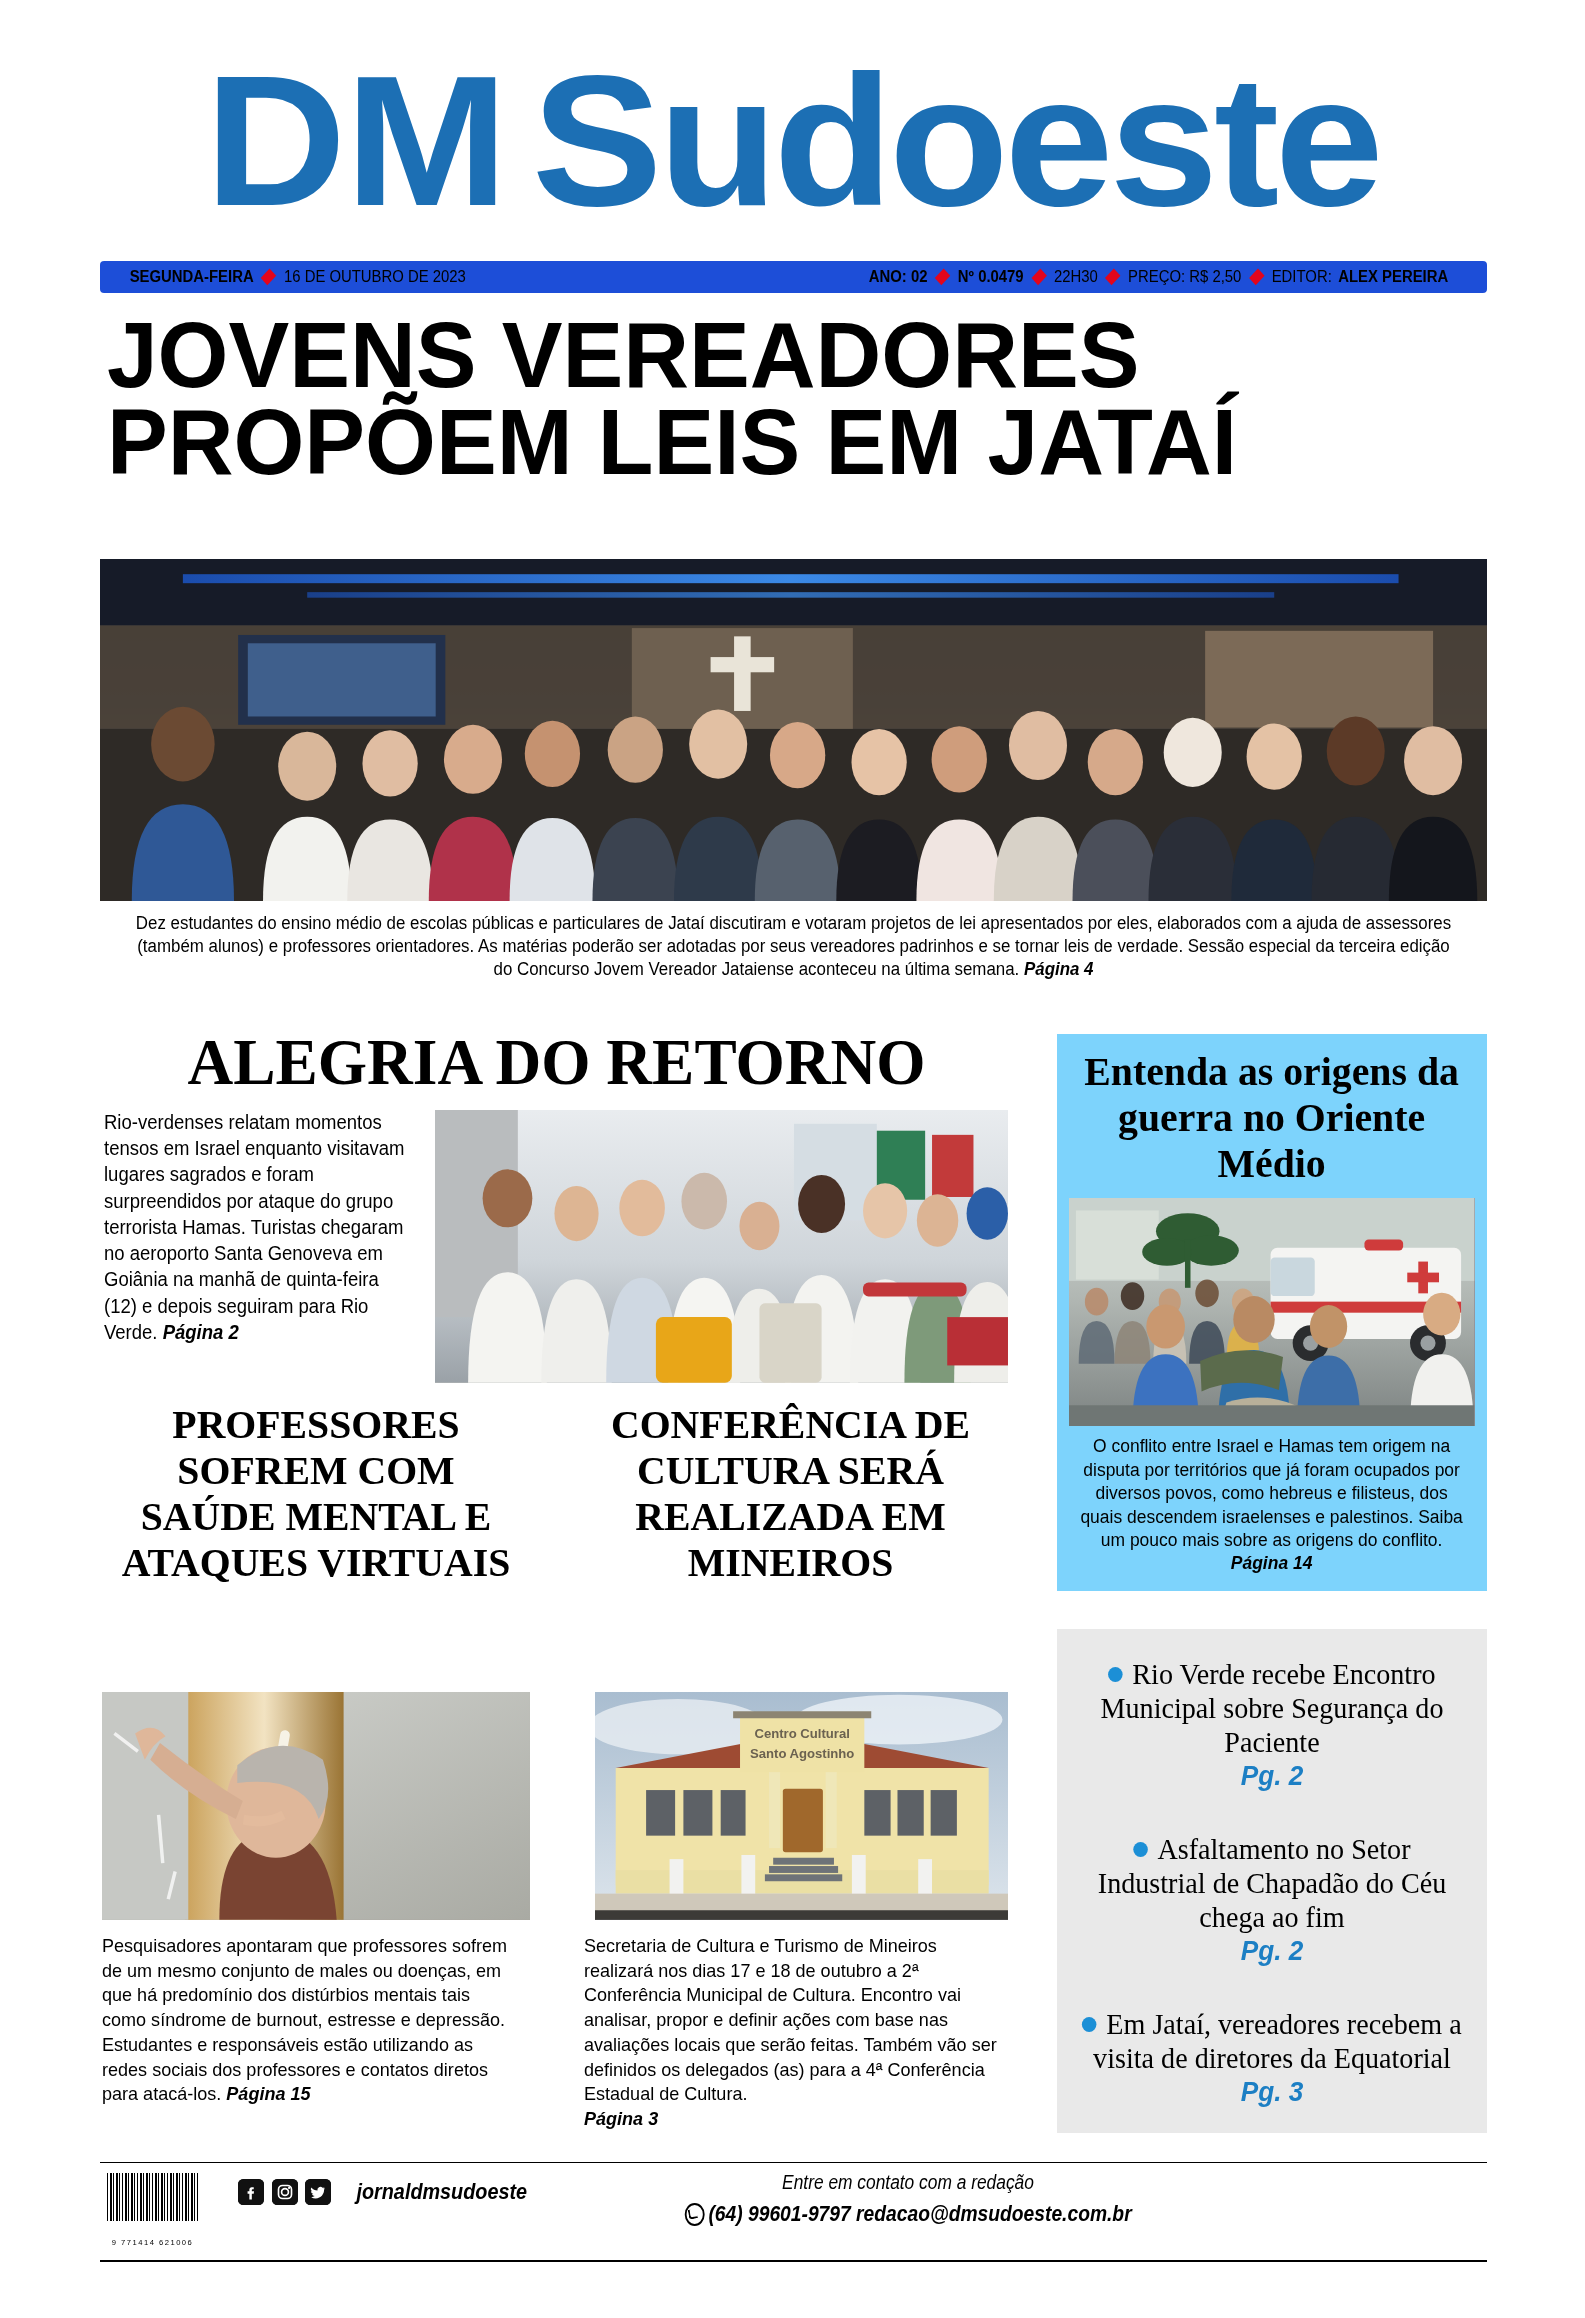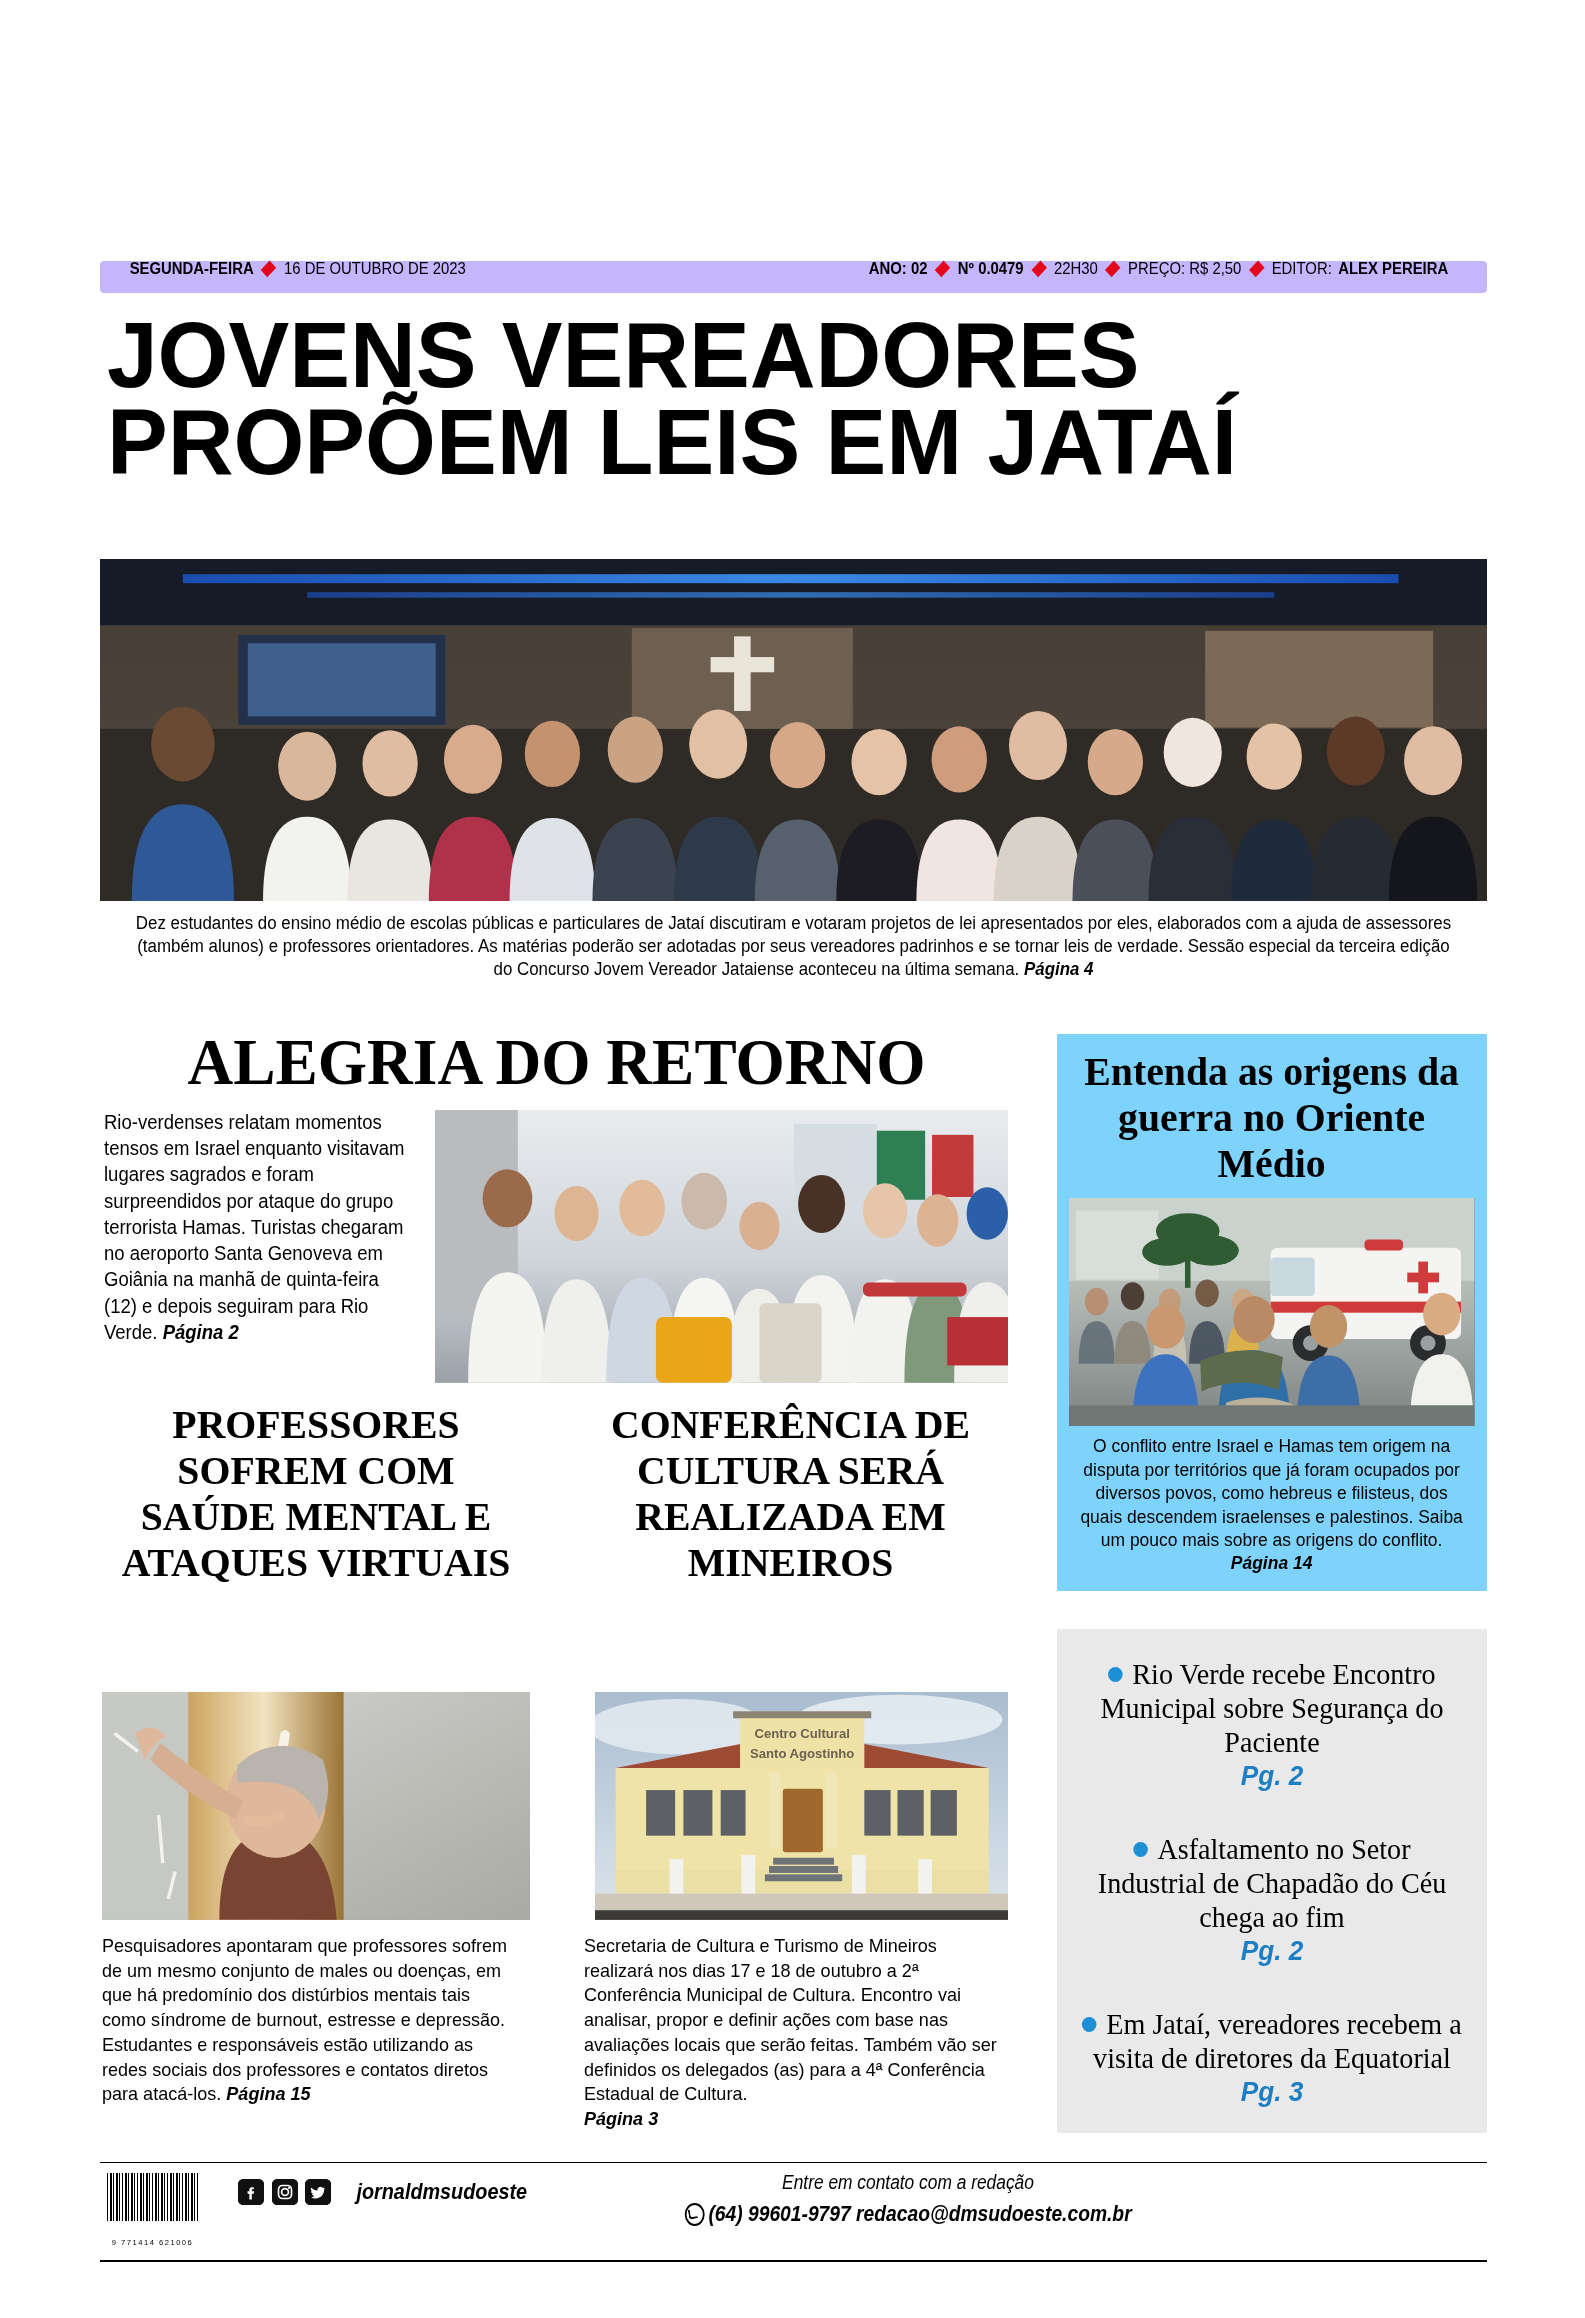--- a/index.html
+++ b/index.html
@@ -24,22 +24,22 @@
     letter-spacing:-4.1px;
     color:#1c6fb4;
     transform:scaleX(1.06);
     white-space:nowrap;
   }
   .logo .lg-dm{letter-spacing:-1.4px;}
   .logo .lg-sud{margin-left:23.5px;}
 
   .infobar{
     position:absolute;left:100px;top:261px;width:1387px;height:32px;
-    background:#c4b5fd;border-radius:4.1px;
-    display:flex;align-items:flex-start;justify-content:space-between;
+    background:#1d4ed8;border-radius:4.1px;
+    display:flex;align-items:center;justify-content:space-between;
     padding:0 16.6px;box-sizing:border-box;
   }
   .infobar .ib-left,.infobar .ib-right{
     display:flex;align-items:center;gap:7px;
     font-size:16px;line-height:1;white-space:nowrap;
     transform:scaleX(0.93);
   }
   .infobar .ib-right{justify-content:flex-end;}
   .b{font-weight:bold;}
   .dia{
@@ -234,20 +234,25 @@
   }
 
   
   .ph{position:absolute;inset:0;}
 </style>
 </head>
 <body>
 
 <div class="page">
 
+  <div class="masthead">
+    <div class="logo">
+      <span class="lg-dm">DM</span><span class="lg-sud">Sudoeste</span>
+    </div>
+  </div>
 
   <div class="infobar">
     <div class="ib-left">
       <span class="b">SEGUNDA-FEIRA</span>
       <span class="dia"></span>
       <span>16 DE OUTUBRO DE 2023</span>
     </div>
     <div class="ib-right">
       <span class="b">ANO: 02</span>
       <span class="dia"></span>

